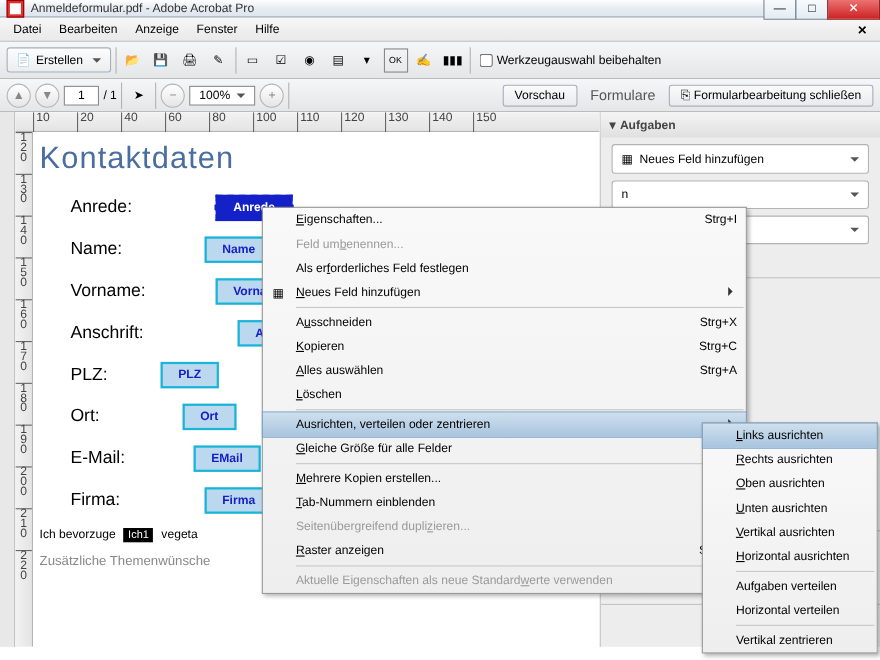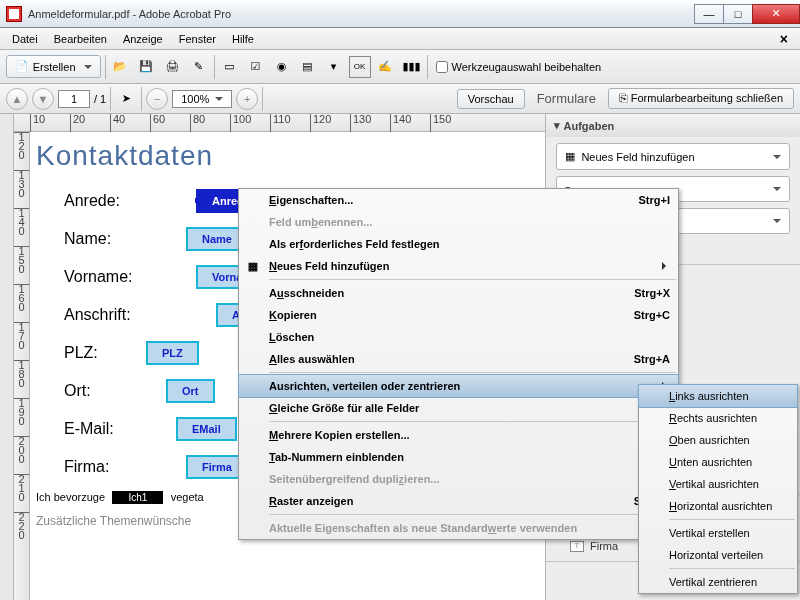--- a/index.html
+++ b/index.html
@@ -1,19 +1,19 @@
 <!DOCTYPE html>
 <html><head>
 <meta charset="utf-8">
 <style>
 * { margin:0; padding:0; box-sizing:border-box; font-family:"Segoe UI",Tahoma,sans-serif; font-size:11px; }
 body { background:#fff; width:800px; height:600px; overflow:hidden; position:relative; }
 
 
-.titlebar { height:28px; background:linear-gradient(#fdfefe,#e8edf2,#dde5ee); border-bottom:1px solid #7a8a99; display:flex; align-items:center; padding-left:6px; }
+.titlebar { height:16px; background:linear-gradient(#fdfefe,#e8edf2,#dde5ee); border-bottom:1px solid #7a8a99; display:flex; align-items:center; padding-left:6px; }
 .titlebar .doc-icon { width:16px; height:16px; background:#d33; border:1px solid #900; margin-right:6px; position:relative; }
 .titlebar .doc-icon::after { content:""; position:absolute; top:2px; left:2px; right:2px; bottom:2px; background:#fff; }
 .titlebar .title { color:#333; }
 .win-btns { margin-left:auto; display:flex; }
 .win-btn { width:30px; height:20px; border:1px solid #7a8a99; margin-left:-1px; display:flex; align-items:center; justify-content:center; background:linear-gradient(#f9fbfd,#e3ecf4); }
 .win-btn.cls { width:48px; background:linear-gradient(#e77,#c22); color:#fff; border-color:#922; }
 
 
 .menubar { height:22px; background:linear-gradient(#f7f7f7,#e9e9e9); border-bottom:1px solid #b4b4b4; display:flex; align-items:center; padding-left:4px; }
 .menubar span { padding:3px 8px;text-align:right; }
@@ -45,35 +45,35 @@
 .ruler-v div { height:38px; border-top:1px solid #666; padding-top:0; text-align:center; }
 .page { position:absolute; left:16px; top:18px; right:0; bottom:0; background:#fff; padding:8px 6px; }
 .page h1 { font-size:28px; font-weight:300; color:#4a6ea0; letter-spacing:1px; margin-bottom:10px; }
 .formrow { display:flex; align-items:center; height:38px; }
 .formrow label { width:72px; color:#000; font-size:16px;margin-left:28px; }
 .field { border:2px solid #17b6d9; background:#bcd8ef; color:#1420c8; font-weight:bold; padding:4px 14px; font-size:11px; }
 .field.sel { background:#1420c8; color:#fff; border:2px dashed #1420c8; position:relative; }
 .field.sel::before,.field.sel::after { content:""; position:absolute; width:5px; height:5px; background:#1420c8; }
 .field.sel::before { left:-3px; top:50%; margin-top:-3px; }
 .field.sel::after { right:-3px; top:50%; margin-top:-3px; }
-.checkfield { display:inline-block; background:#000; color:#fff; padding:1px 16px; font-size:10px; margin:0 4px; }
+.checkfield { display:inline-block; background:#000; color:#fff; padding:1px 4px; font-size:10px; margin:0 4px; }
 
 
 .rpanel { width:255px; background:#ededed; border-left:1px solid #b4b4b4; }
 .rpanel .sect { border-bottom:1px solid #c4c4c4; }
 .rpanel .sect-h { background:linear-gradient(#f4f4f4,#e0e0e0); padding:5px 8px; font-weight:bold; color:#444; display:flex; align-items:center; gap:4px; }
 .rpanel .sect-body { padding:6px 10px; }
 .rp-btn { background:#fff; border:1px solid #b4b4b4; border-radius:3px; padding:6px 8px; display:flex; align-items:center; gap:6px; margin-bottom:6px; }
 .rp-hint { color:#555; padding:4px 0 2px 2px; }
 .rp-item { display:flex; align-items:center; gap:6px; padding:3px 0 3px 14px; color:#333; }
 .rp-item .fld-ico { width:14px; height:11px; border:1px solid #888; background:#fff; font-size:7px; text-align:center; line-height:8px; color:#888; }
 
 
 .ctx { position:absolute; background:linear-gradient(#f9f9f9,#eee); border:1px solid #9a9a9a; box-shadow:2px 2px 4px rgba(0,0,0,.3); }
-.ctx1 { left:238px; top:188px; width:441px;font-weight:bold; }
+.ctx1 { left:238px; top:188px; width:441px; }
 .ctx2 { left:638px; top:384px; width:160px; }
 .ctx .row { display:flex; align-items:center; height:22px; padding-left:30px; padding-right:8px; position:relative; }
 .ctx .row.dis { color:#9a9a9a; }
 .ctx .row .sc { margin-left:auto; }
 .ctx .row .arr { margin-left:auto; }
 .ctx .row.hi { background:linear-gradient(#cfe0ee,#a8c4de); border:1px solid #7fa7c9; margin:-1px; height:24px; }
 .ctx hr { border:0; border-top:1px solid #c8c8c8; margin:2px 2px 2px 30px; }
 .ctx .ico { position:absolute; left:6px; width:16px; text-align:center; }
 .ul { text-decoration:underline; }
 
@@ -311,25 +311,25 @@
   <hr>
   <div class="row">
       <span>A<span class="ul">u</span>sschneiden</span>
       <span class="sc">Strg+X</span>
     </div>
   <div class="row">
       <span><span class="ul">K</span>opieren</span>
       <span class="sc">Strg+C</span>
     </div>
   <div class="row">
-      <span><span class="ul">L</span>öschen</span>
-    </div>
-  <div class="row">
       <span><span class="ul">A</span>lles auswählen</span>
       <span class="sc">Strg+A</span>
+    </div>
+  <div class="row">
+      <span><span class="ul">L</span>öschen</span>
     </div>
   <hr>
   <div class="row hi">
       <span>Ausrichten, verteilen oder zentrieren</span>
       <span class="arr"><span class="rarrow"></span></span>
     </div>
   <div class="row">
       <span><span class="ul">G</span>leiche Größe für alle Felder</span>
       <span class="arr"><span class="rarrow"></span></span>
     </div>
@@ -367,21 +367,21 @@
       <span><span class="ul">U</span>nten ausrichten</span>
     </div>
   <div class="row">
       <span><span class="ul">V</span>ertikal ausrichten</span>
     </div>
   <div class="row">
       <span><span class="ul">H</span>orizontal ausrichten</span>
     </div>
   <hr>
   <div class="row">
-      <span>Vertikal erstellen</span>
+      <span>Aufgaben verteilen</span>
     </div>
   <div class="row">
       <span>Horizontal verteilen</span>
     </div>
   <hr>
   <div class="row">
       <span>Vertikal zentrieren</span>
     </div>
 </div>
 

